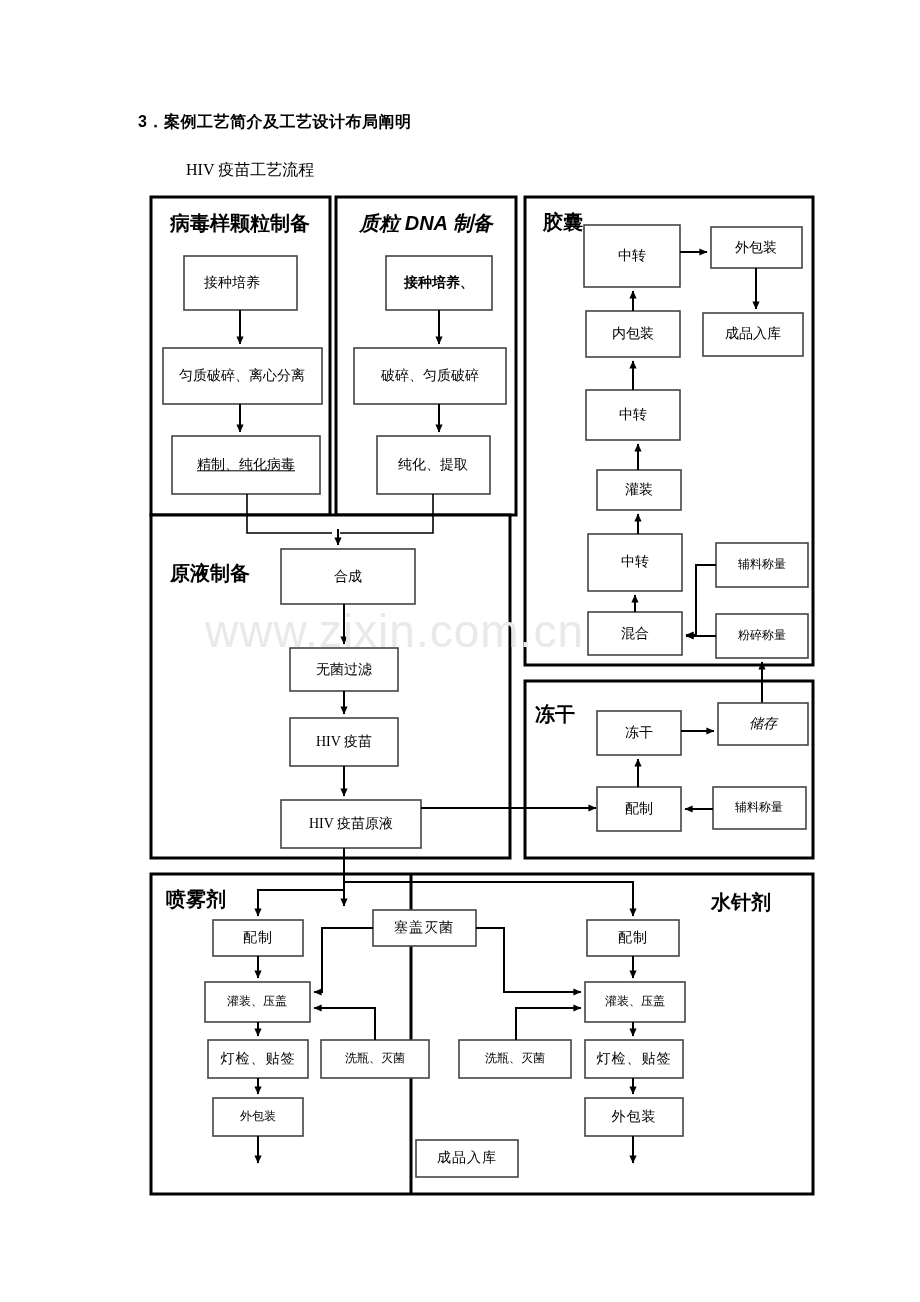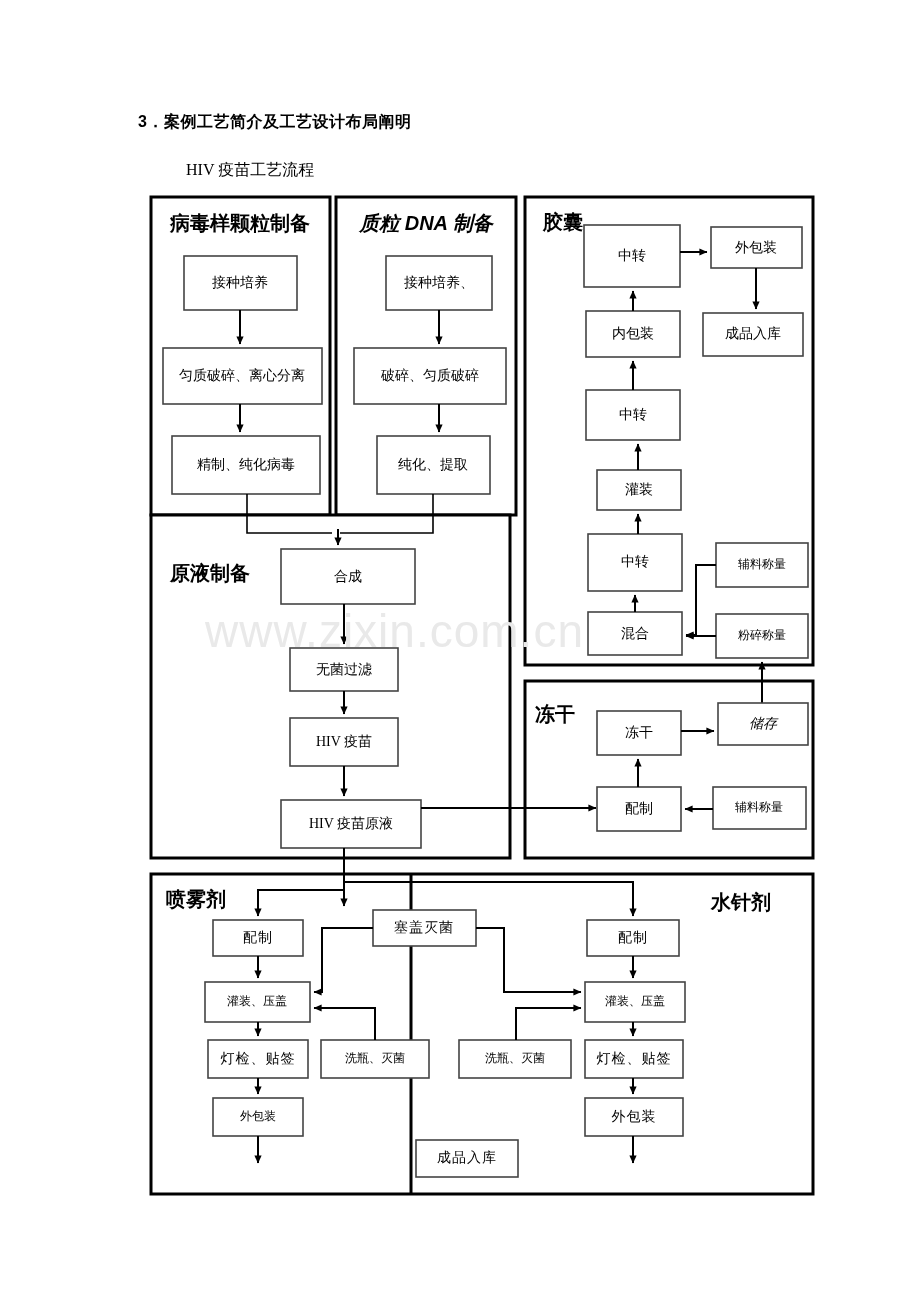--- a/index.html
+++ b/index.html
@@ -193,25 +193,25 @@
   </svg>
 
   <div class="grouplbl" style="left:240px;top:223px;">病毒样颗粒制备</div>
   <div class="grouplbl" style="left:426px;top:223px;font-style:italic;">质粒 DNA 制备</div>
   <div class="grouplbl" style="left:563px;top:222px;">胶囊</div>
   <div class="grouplbl" style="left:210px;top:555px;margin-top:18px;">原液制备</div>
   <div class="grouplbl" style="left:555px;top:714px;">冻干</div>
   <div class="grouplbl" style="left:196px;top:899px;">喷雾剂</div>
   <div class="grouplbl" style="left:728px;top:902px;margin-left:13px;">水针剂</div>
 
-  <div class="lbl" style="left:240px;top:283px;">接种培养</div>
+  <div class="lbl" style="left:232px;top:283px;">接种培养</div>
   <div class="lbl" style="left:242px;top:376px;">匀质破碎、离心分离</div>
-  <div class="lbl" style="left:246px;top:465px;">精制、纯化病毒</div>
-
-  <div class="lbl" style="left:439px;top:283px;">接种培养、</div>
+  <div class="lbl" style="left:246px;top:465px;text-decoration:underline;">精制、纯化病毒</div>
+
+  <div class="lbl" style="left:439px;top:283px;font-weight:bold;">接种培养、</div>
   <div class="lbl" style="left:430px;top:376px;">破碎、匀质破碎</div>
   <div class="lbl" style="left:433px;top:465px;">纯化、提取</div>
 
   <div class="lbl" style="left:348px;top:577px;">合成</div>
   <div class="lbl" style="left:344px;top:670px;">无菌过滤</div>
   <div class="lbl" style="left:344px;top:742px;">HIV 疫苗</div>
   <div class="lbl" style="left:351px;top:824px;">HIV 疫苗原液</div>
 
   <div class="lbl" style="left:632px;top:256px;">中转</div>
   <div class="lbl" style="left:756px;top:248px;">外包装</div>

